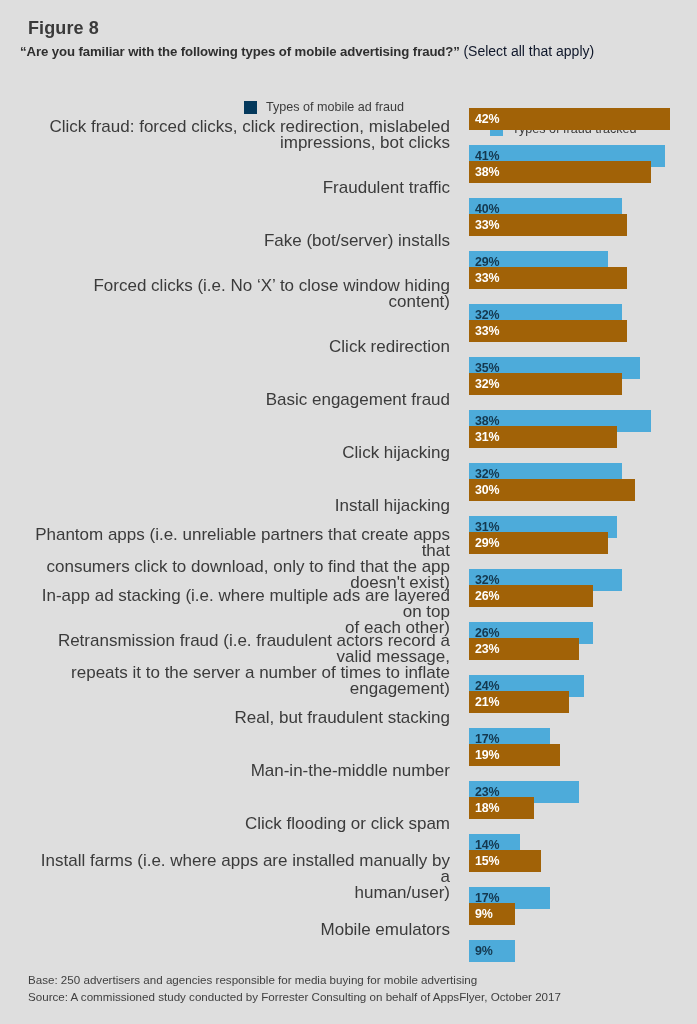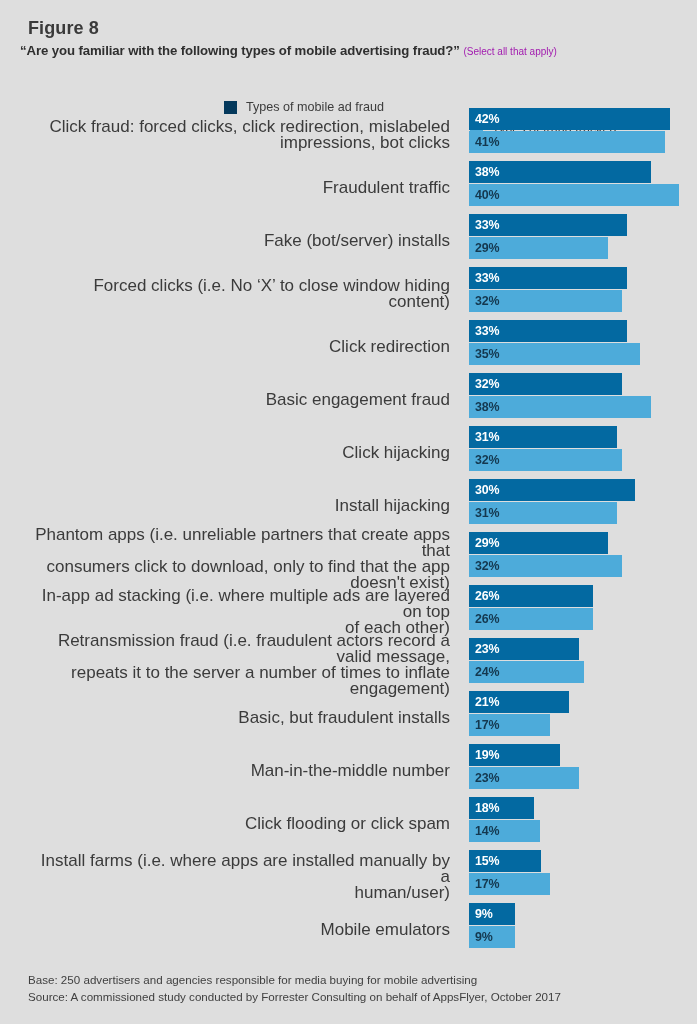--- a/index.html
+++ b/index.html
@@ -43,28 +43,28 @@
     color: #333333;
     white-space: nowrap;
   }
   .title-main {
     font-weight: bold;
     color: #2f2f2f;
     letter-spacing: -0.1px;
   }
   .title-sub {
     font-weight: normal;
-    color: #a21caf;
-    font-size: 10px;
+    color: #0f172a;
+    font-size: 14px;
   }
 
   
   .legend {
     position: absolute;
-    left: 224px;
+    left: 244px;
     top: 78px;
     display: flex;
     align-items: center;
     gap: 0px;
   }
   .legend-item {
     display: flex;
     align-items: center;
   }
   .legend-item + .legend-item { margin-left: 86px; margin-top: 44px; }
@@ -107,22 +107,22 @@
   .bars {
     position: absolute;
     left: 469px;
     top: 0;
   }
   .bar {
     height: 22px;
     position: relative;
     box-sizing: border-box;
   }
-  .bar + .bar { margin-top: 1px; }
-  .bar-dark { background: #0369a1; }
+  .bar + .bar { margin-top: 15px; }
+  .bar-dark { background: #a16207; }
   .bar-light { background: #4dabda; }
   .bar-value {
     position: absolute;
     left: 6px;
     top: 50%;
     transform: translateY(-50%);
     font-size: 12.4px;
     font-weight: bold;
     letter-spacing: -0.2px;
   }
@@ -175,21 +175,21 @@
             <span class="bar-value">41%</span>
           </div>
         </div>
       </div>
       <div class="group">
         <div class="group-label">Fraudulent traffic</div>
         <div class="bars">
           <div class="bar bar-dark" style="width: 181.64px;">
             <span class="bar-value">38%</span>
           </div>
-          <div class="bar bar-light" style="width: 210px;">
+          <div class="bar bar-light" style="width: 153px;">
             <span class="bar-value">40%</span>
           </div>
         </div>
       </div>
       <div class="group">
         <div class="group-label">Fake (bot/server) installs</div>
         <div class="bars">
           <div class="bar bar-dark" style="width: 157.74px;">
             <span class="bar-value">33%</span>
           </div>
@@ -283,21 +283,21 @@
         <div class="bars">
           <div class="bar bar-dark" style="width: 109.94px;">
             <span class="bar-value">23%</span>
           </div>
           <div class="bar bar-light" style="width: 114.72px;">
             <span class="bar-value">24%</span>
           </div>
         </div>
       </div>
       <div class="group">
-        <div class="group-label">Basic, but fraudulent installs</div>
+        <div class="group-label">Real, but fraudulent stacking</div>
         <div class="bars">
           <div class="bar bar-dark" style="width: 100.38px; padding-left: 48px;">
             <span class="bar-value">21%</span>
           </div>
           <div class="bar bar-light" style="width: 81.26px;">
             <span class="bar-value">17%</span>
           </div>
         </div>
       </div>
       <div class="group">
@@ -310,21 +310,21 @@
             <span class="bar-value">23%</span>
           </div>
         </div>
       </div>
       <div class="group">
         <div class="group-label">Click flooding or click spam</div>
         <div class="bars">
           <div class="bar bar-dark" style="width: 65px;">
             <span class="bar-value">18%</span>
           </div>
-          <div class="bar bar-light" style="width: 71px;">
+          <div class="bar bar-light" style="width: 51px;">
             <span class="bar-value">14%</span>
           </div>
         </div>
       </div>
       <div class="group">
         <div class="group-label">Install farms (i.e. where apps are installed manually by a
 human/user)</div>
         <div class="bars">
           <div class="bar bar-dark" style="width: 71.7px;">
             <span class="bar-value">15%</span>

